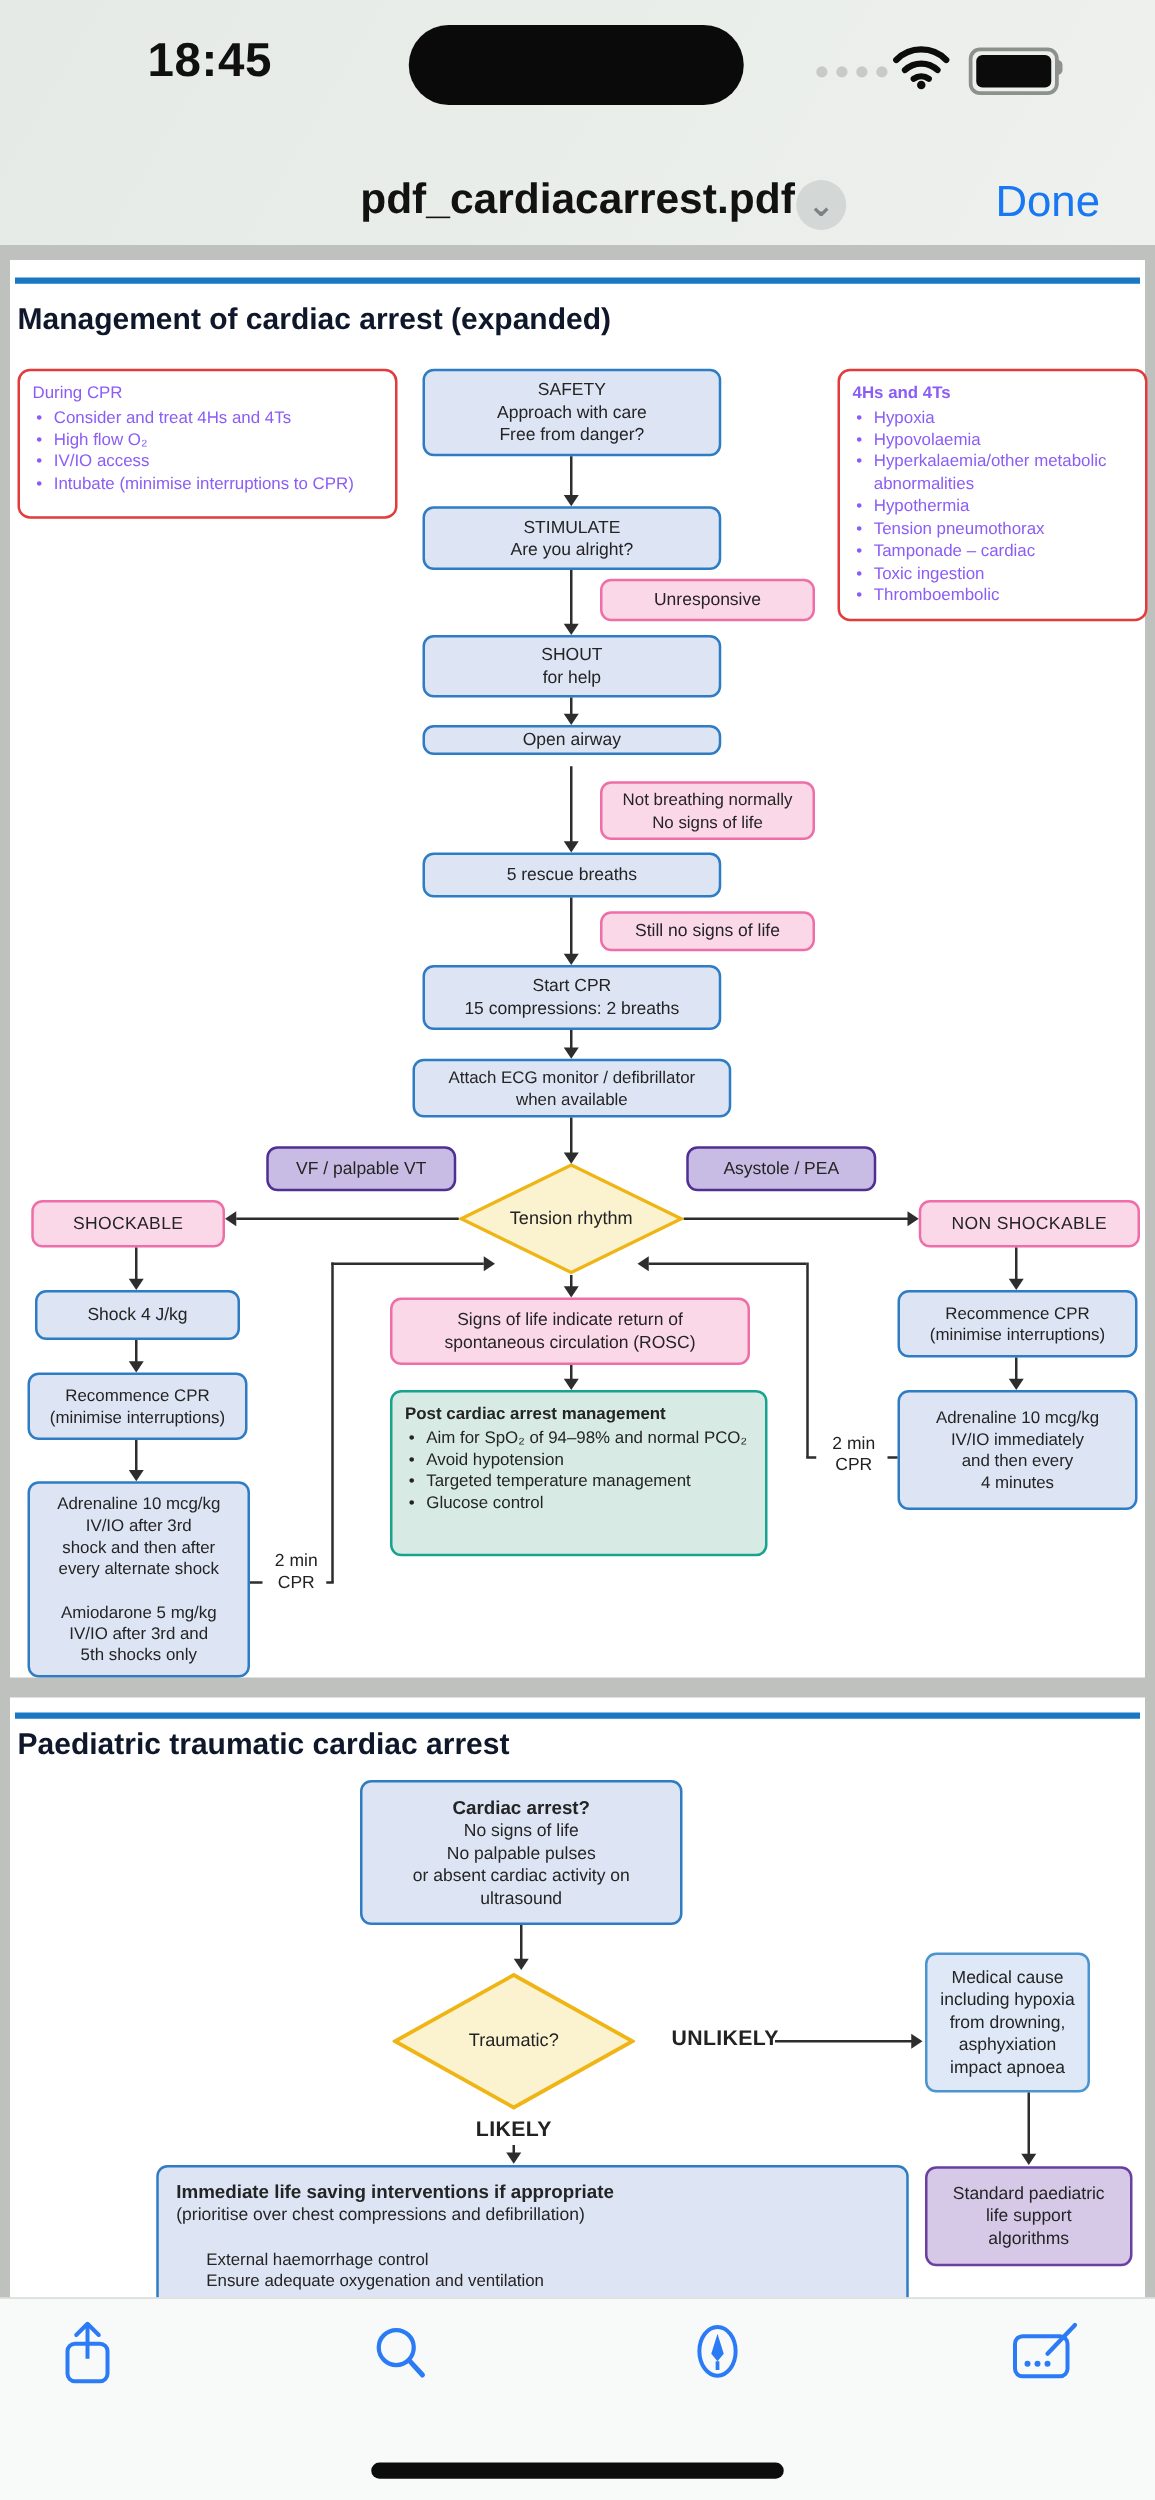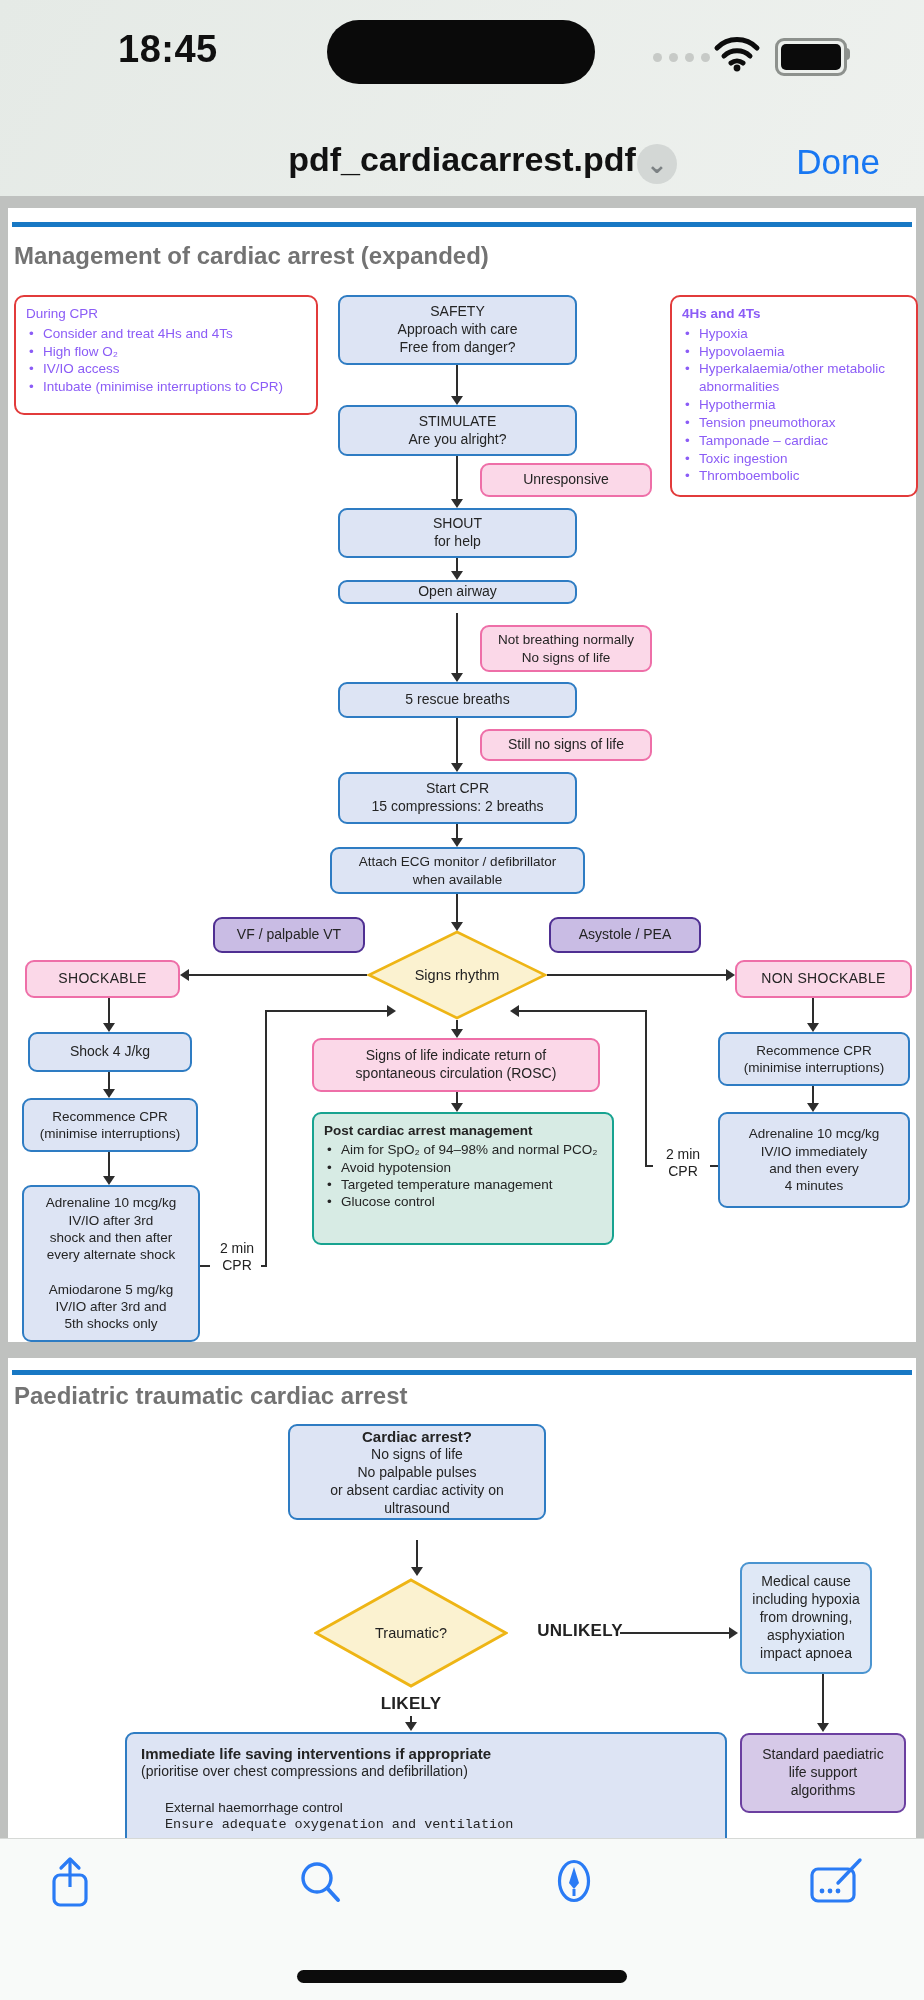--- a/index.html
+++ b/index.html
@@ -14,21 +14,21 @@
   .batt{position:absolute;left:775px;top:38px;width:66px;height:32px;border:3px solid #8d918d;border-radius:9px;}
   .batt i{position:absolute;left:3px;top:3px;right:3px;bottom:3px;background:#0b0b0b;border-radius:5px;}
   .battnub{position:absolute;left:845px;top:48px;width:5px;height:12px;background:#8d918d;border-radius:0 4px 4px 0;}
   .fname{position:absolute;left:0;top:140px;width:924px;text-align:center;font-size:34px;font-weight:700;color:#121212;}
   .chev{position:absolute;left:637px;top:144px;width:40px;height:40px;border-radius:50%;background:#d3d7d5;color:#7c8284;
     font-size:26px;font-weight:700;display:flex;align-items:center;justify-content:center;}
   .done{position:absolute;left:760px;top:142px;width:120px;text-align:right;font-size:35px;font-weight:500;color:#1877f2;}
   
   .page{position:absolute;left:8px;width:908px;background:#ffffff;}
   .rule{position:absolute;left:4px;right:4px;height:5px;background:#1878c4;}
-  .h1{position:absolute;left:6px;font-size:24px;font-weight:700;color:#737373;}
+  .h1{position:absolute;left:6px;font-size:24px;font-weight:700;color:#0f172a;}
   
   .b{position:absolute;border:2px solid;border-radius:9px;box-sizing:border-box;display:flex;align-items:center;
      justify-content:center;text-align:center;font-size:14px;line-height:1.28;white-space:pre-line;padding:3px 5px;color:#242424;}
   .blue{background:#dde4f4;border-color:#2e7cc3;}
   .blue2{background:#dfe8f6;border-color:#4a94d0;}
   .pink{background:#fbd8e8;border-color:#ee6fa8;}
   .purp{background:#c9bce4;border-color:#4f2f92;}
   .lilac{background:#d6c9e8;border-color:#6b3fa0;}
   .teal{background:#d7ebe4;border-color:#17a390;align-items:flex-start;justify-content:flex-start;text-align:left;}
   .red{position:absolute;border:2.5px solid #e23b3b;border-radius:10px;background:#fff;box-sizing:border-box;
@@ -124,21 +124,21 @@
     <div class="b blue" style="left:330px;top:564px;width:239px;height:52px;">Start CPR
 15 compressions: 2 breaths</div>
     <div class="b blue" style="left:322px;top:639px;width:255px;height:47px;font-size:13.5px;">Attach ECG monitor / defibrillator
 when available</div>
 
     <div class="b purp" style="left:205px;top:709px;width:152px;height:36px;">VF / palpable VT</div>
     <div class="b purp" style="left:541px;top:709px;width:152px;height:36px;">Asystole / PEA</div>
     <svg class="dia" style="left:359px;top:722px;" width="180" height="90" viewBox="0 0 180 90">
       <polygon points="90,2 178,45 90,88 2,45" fill="#fbf2d0" stroke="#eeb515" stroke-width="2.6"></polygon>
     </svg>
-    <div class="dialab" style="left:379px;top:722px;width:140px;height:90px;">Signs rhythm</div>
+    <div class="dialab" style="left:379px;top:722px;width:140px;height:90px;">Tension rhythm</div>
     <div class="b pink" style="left:17px;top:752px;width:155px;height:38px;letter-spacing:.3px;">SHOCKABLE</div>
     <div class="b pink" style="left:727px;top:752px;width:177px;height:38px;letter-spacing:.3px;">NON SHOCKABLE</div>
 
     <div class="b blue" style="left:20px;top:824px;width:164px;height:40px;">Shock 4 J/kg</div>
     <div class="b blue" style="left:14px;top:890px;width:176px;height:54px;font-size:13.5px;">Recommence CPR
 (minimise interruptions)</div>
     <div class="b blue" style="left:14px;top:977px;width:178px;height:157px;font-size:13.5px;">Adrenaline 10 mcg/kg
 IV/IO after 3rd
 shock and then after
 every alternate shock
@@ -217,21 +217,21 @@
         <div class="al" style="left:502px;top:797px;"></div>
       <div class="hl" style="left:637px;top:957px;width:8px;"></div>
       <div class="hl" style="left:702px;top:957px;width:8px;"></div>
     </div>
   </div>
 
   <div class="page" style="top:1358px;height:480px;overflow:hidden;">
     <div class="rule" style="top:12px"></div>
     <div class="h1" style="top:24px">Paediatric traumatic cardiac arrest</div>
 
-    <div class="b blue" style="left:280px;top:66px;width:258px;height:96px;flex-direction:column;">
+    <div class="b blue" style="left:280px;top:66px;width:258px;height:116px;flex-direction:column;">
       <div class="bold" style="font-size:15px;">Cardiac arrest?</div>
       <div>No signs of life
 No palpable pulses
 or absent cardiac activity on
 ultrasound</div>
     </div>
 
     <svg class="dia" style="left:306px;top:220px;" width="194" height="110" viewBox="0 0 194 110">
       <polygon points="97,2 192,55 97,108 2,55" fill="#fbf2d0" stroke="#eeb515" stroke-width="3"></polygon>
     </svg>
@@ -248,21 +248,21 @@
     <div class="b lilac" style="left:732px;top:375px;width:166px;height:80px;">Standard paediatric
 life support
 algorithms</div>
 
     <div class="b blue" style="left:117px;top:374px;width:602px;height:150px;align-items:flex-start;justify-content:flex-start;text-align:left;padding:10px 14px;font-size:14px;">
       <div style="white-space:normal;width:100%;">
         <div class="bold" style="font-size:15px;">Immediate life saving interventions if appropriate</div>
         <div>(prioritise over chest compressions and defibrillation)</div>
         <ul class="ilist" style="margin-top:18px;font-size:13.5px;">
           <li style="padding-left:24px;position:relative;">External haemorrhage control</li>
-          <li style="padding-left:24px;position:relative;font-family:Liberation Mono, monospace;">Ensure adequate oxygenation and ventilation</li>
+          <li style="padding-left:24px;position:relative;">Ensure adequate oxygenation and ventilation</li>
         </ul>
       </div>
     </div>
 
     <div>
       <div class="vl" style="left:408px;top:182px;height:28px;"></div>
         <div class="ad" style="left:403px;top:209px;"></div>
       <div class="hl" style="left:612px;top:274px;width:110px;"></div>
         <div class="ar" style="left:721px;top:269px;"></div>
       <div class="vl" style="left:402px;top:358px;height:8px;"></div>

